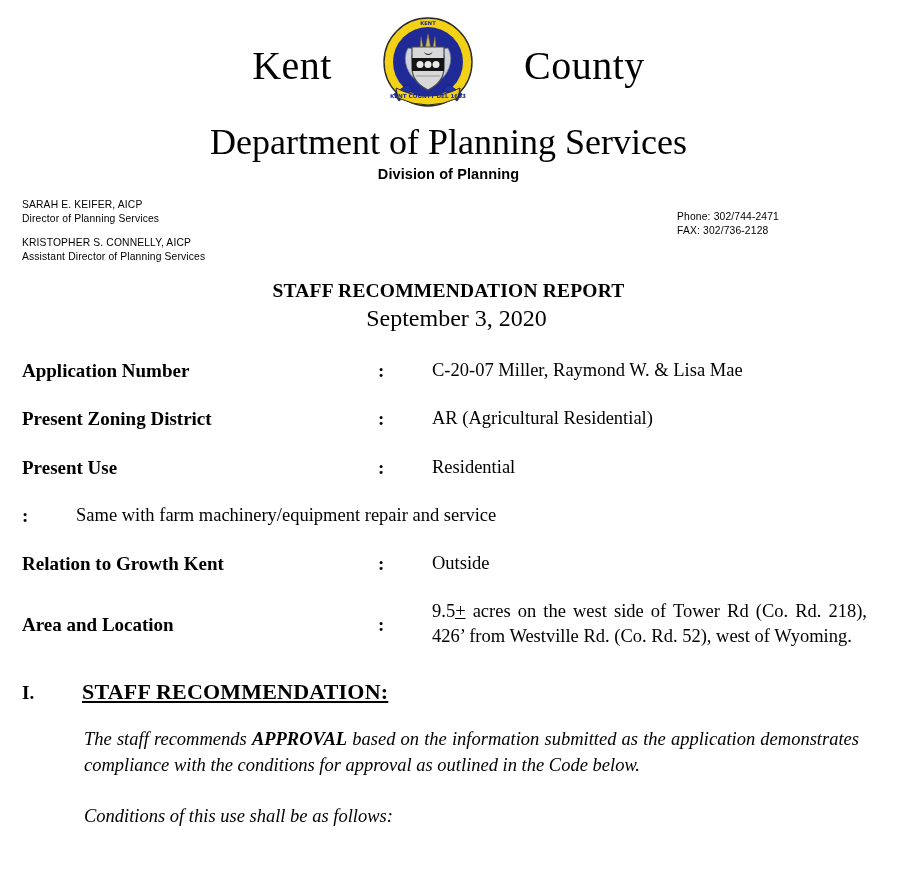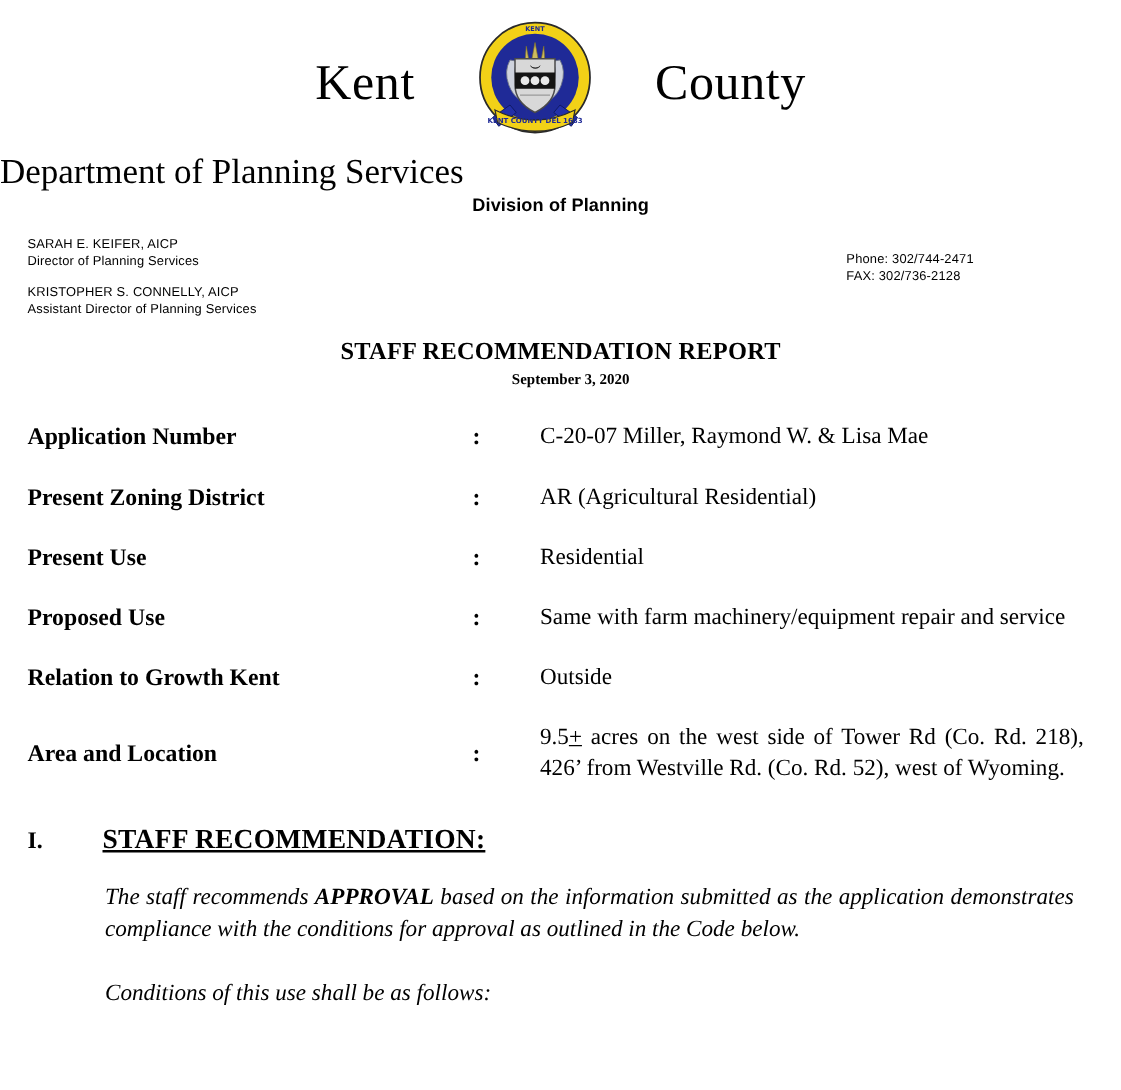--- a/index.html
+++ b/index.html
@@ -43,21 +43,22 @@
   
   .seal-wrap {
     width: 104px;
     height: 104px;
     position: relative;
     flex: 0 0 auto;
   }
   .seal-wrap svg { display: block; }
 
   .dept-line {
-    font-size: 28px;
+    text-align: center;
+    font-size: 36px;
     line-height: 1.12;
     margin-top: 6px;
     font-family: "Liberation Serif", "DejaVu Serif", serif;
   }
   .division-line {
     text-align: center;
     font-family: "Liberation Sans", "DejaVu Sans", sans-serif;
     font-size: 14.5px;
     font-weight: bold;
     margin-top: 4px;
@@ -97,22 +98,22 @@
   
   .report-title {
     text-align: center;
     font-size: 19.5px;
     font-weight: bold;
     margin-top: 16px;
     letter-spacing: 0.2px;
   }
   .report-date {
     text-align: center;
-    font-size: 12px;
-    font-weight: bold;
+    font-size: 24px;
+    font-weight: normal;
     margin-top: 3px;
     padding-left: 16px;
   }
 
   
   .fields {
     margin-top: 26px;
     padding-left: 22px;
   }
   .field-row {
@@ -291,21 +292,20 @@
     <div class="field-value">AR (Agricultural Residential)</div>
   </div>
 
   <div class="field-row">
     <div class="field-label">Present Use</div>
     <div class="field-colon">:</div>
     <div class="field-value">Residential</div>
   </div>
 
   <div class="field-row">
-    <div class="field-label">Proposed Use</div>
     <div class="field-colon">:</div>
     <div class="field-value">Same with farm machinery/equipment repair and service</div>
   </div>
 
   <div class="field-row">
     <div class="field-label">Relation to Growth Kent</div>
     <div class="field-colon">:</div>
     <div class="field-value">Outside</div>
   </div>
 

